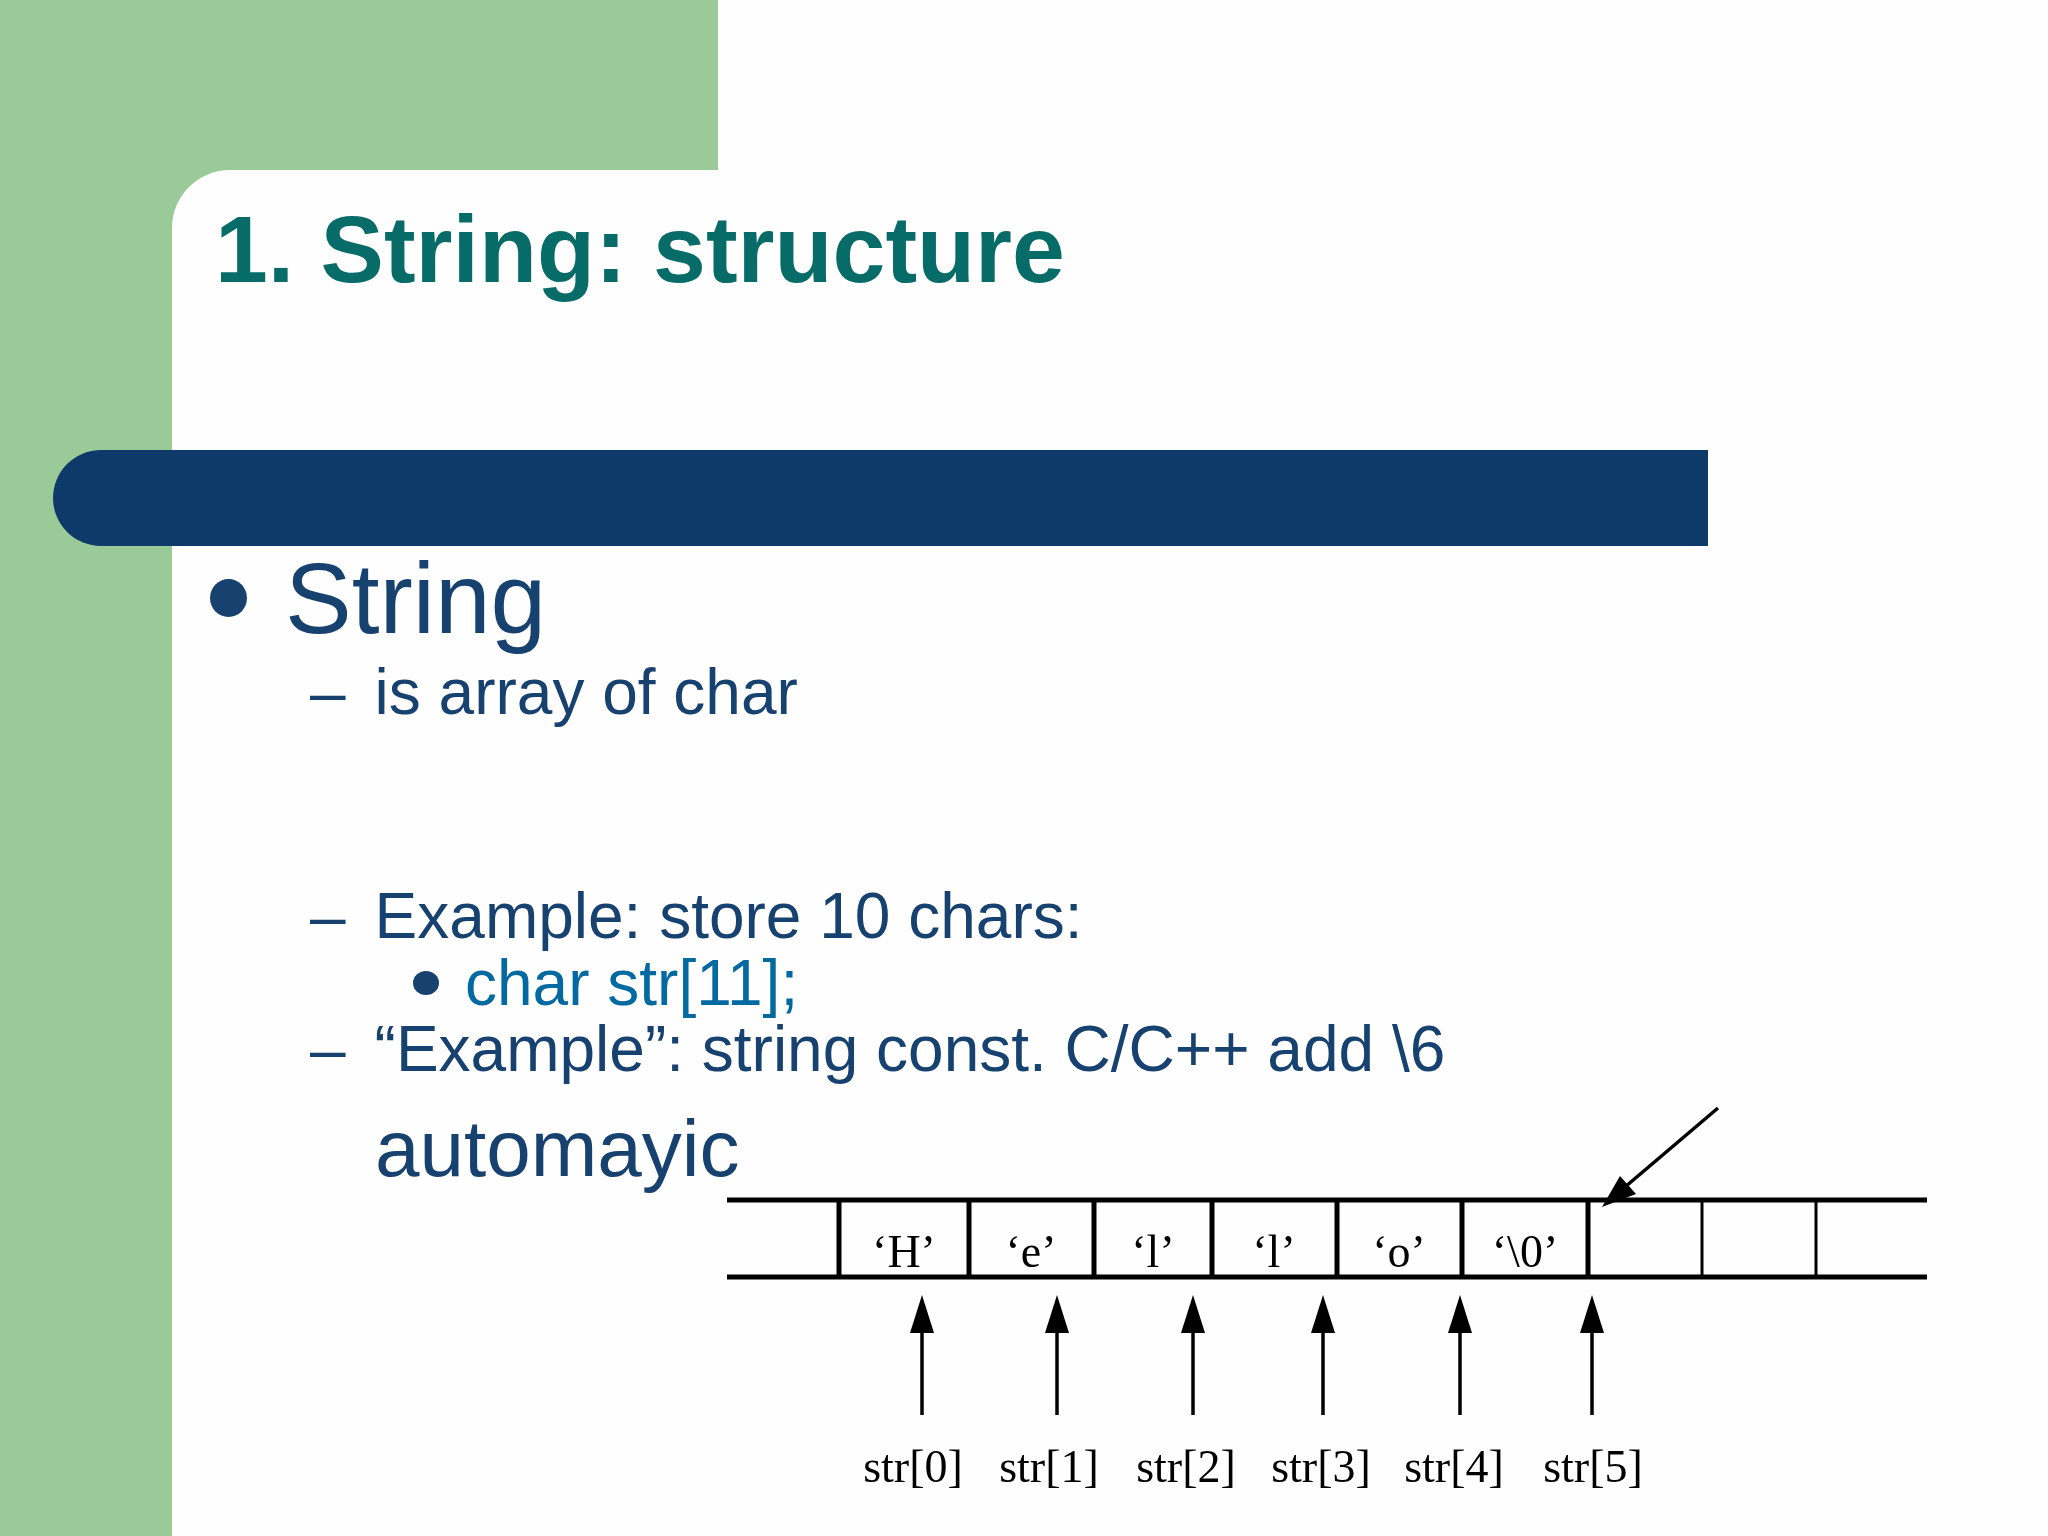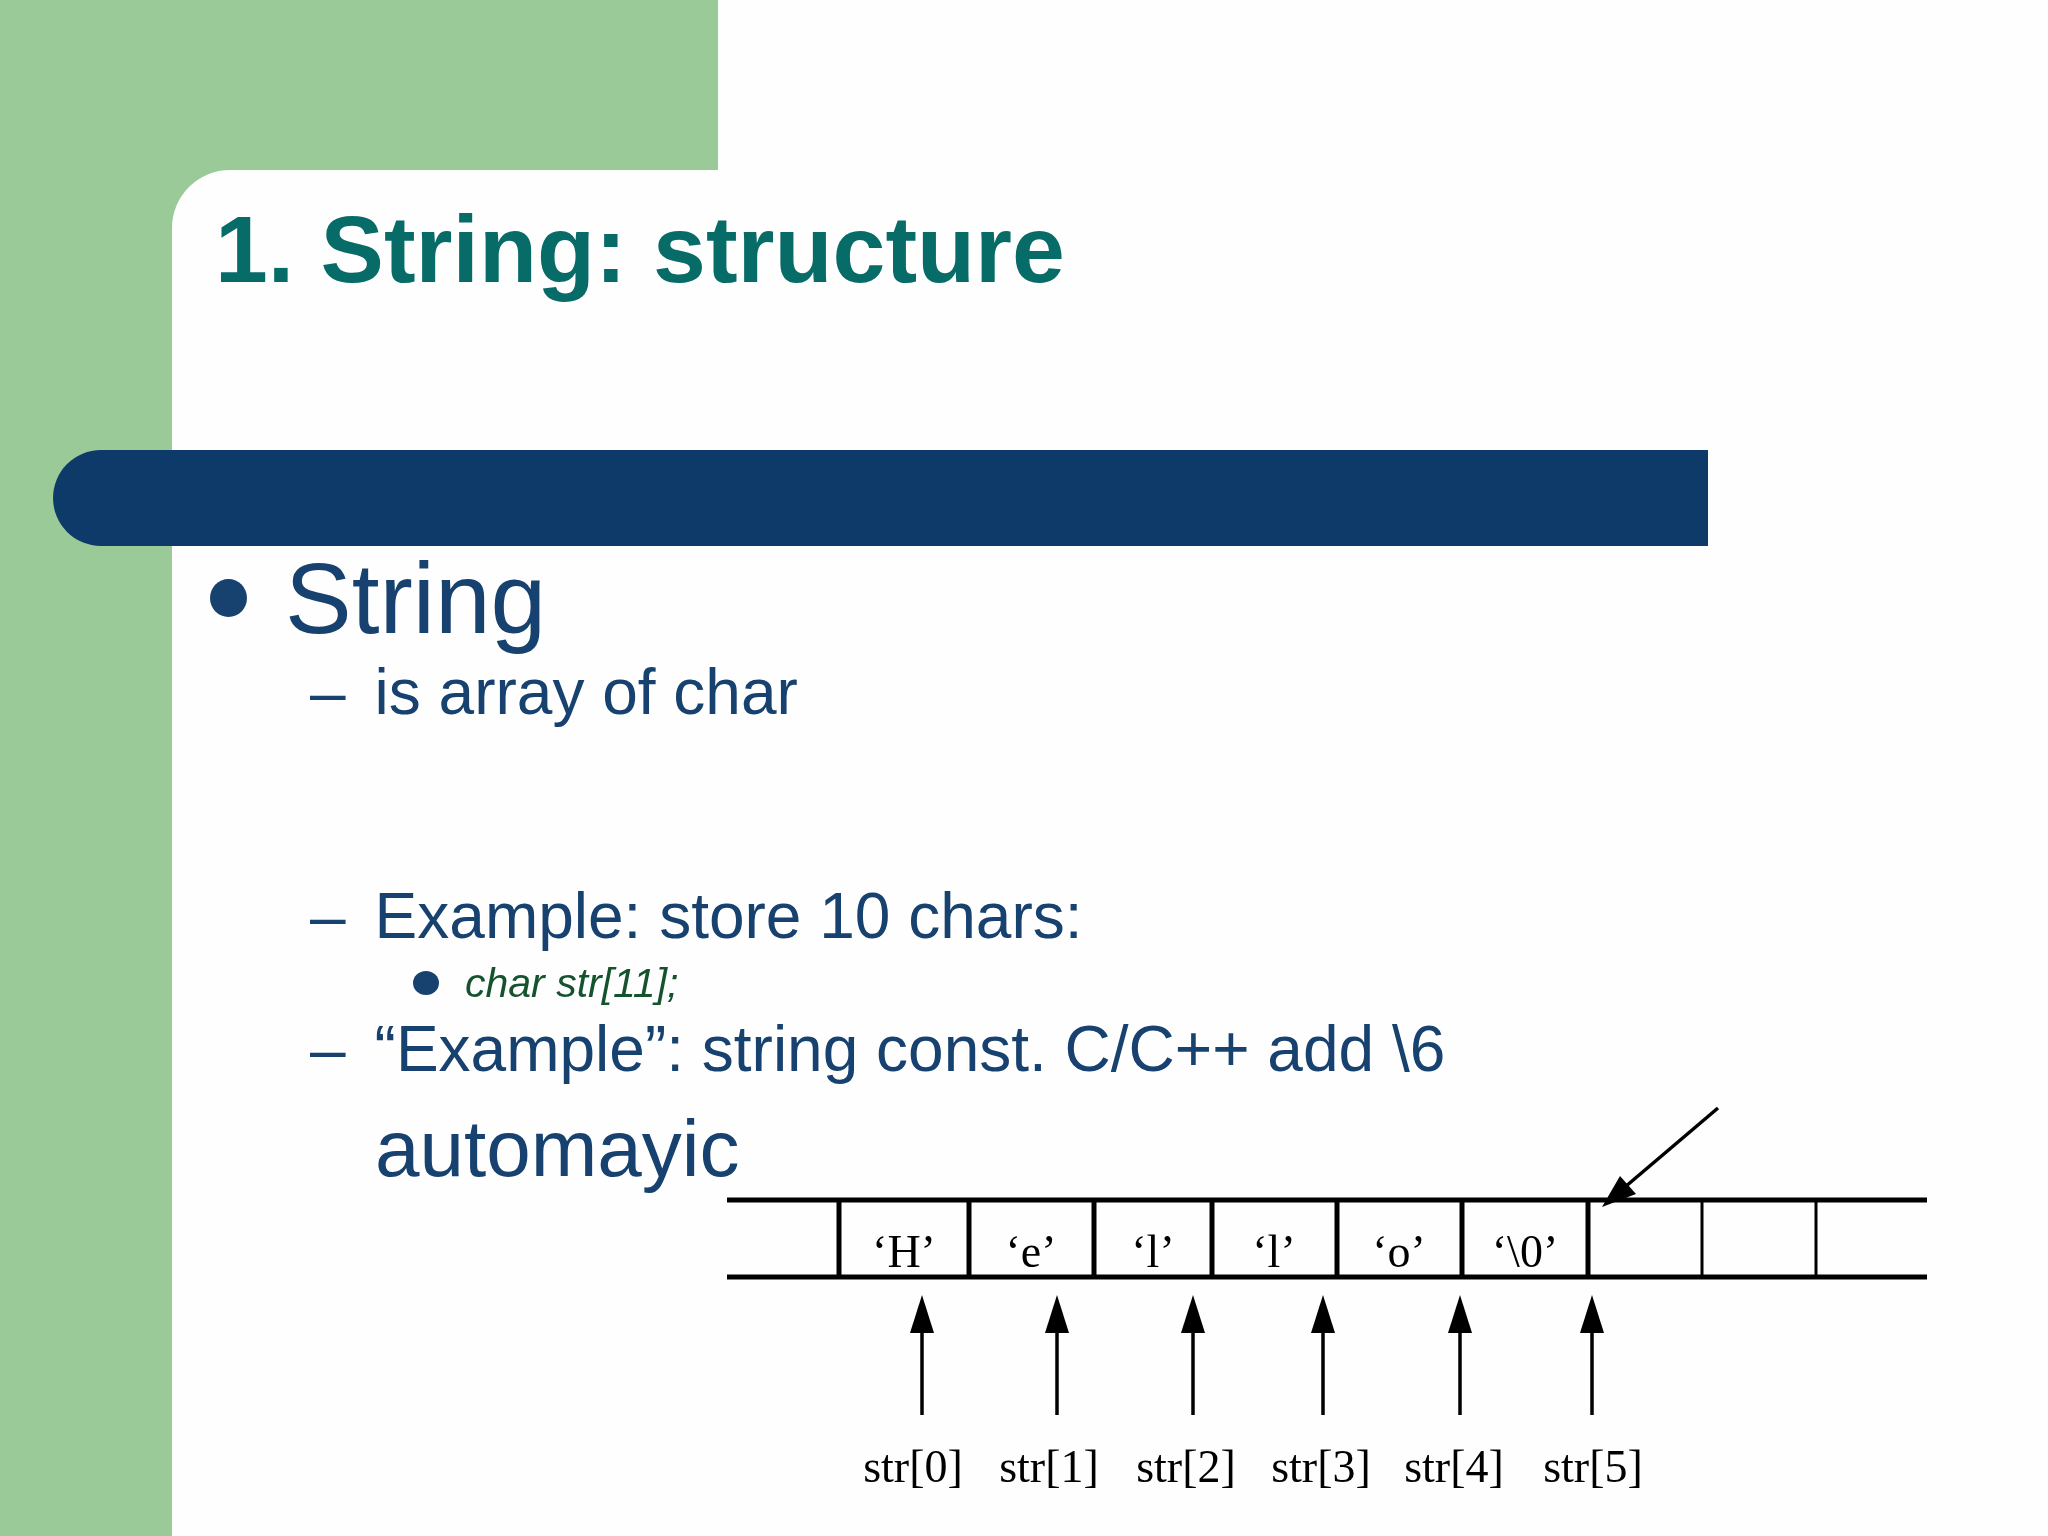--- a/index.html
+++ b/index.html
@@ -22,21 +22,21 @@
   
   .l1{position:absolute;left:210px;top:548px;height:100px;display:flex;align-items:center;
       font-size:100px;color:#17416f;line-height:1;}
   .l1 .dot{width:37px;height:38px;background:#17416f;border-radius:50%;margin-right:38px;flex:0 0 auto;}
   .sub{position:absolute;left:310px;display:flex;align-items:baseline;font-size:64px;color:#17416f;
        line-height:1;white-space:nowrap;}
   .sub .dash{margin-right:29px;}
   .sub .dash::before{content:"\2013";}
   .sub0{top:660px;} .sub1{top:759px;} .sub2{top:864px;margin-top:20px;}
   .code{position:absolute;left:413px;top:951px;height:64px;display:flex;align-items:center;
-        font-size:41px;color:#14532d;line-height:1;white-space:nowrap;font-style:italic;}
+        font-size:64px;color:#0369a1;line-height:1;white-space:nowrap;}
   .code .dot{width:26px;height:24px;background:#17416f;border-radius:50%;margin-right:26px;flex:0 0 auto;}
   .const1{top:1017px;}
   .const2{position:absolute;left:375px;top:1109px;font-size:80px;color:#17416f;line-height:1;
           white-space:nowrap;}
 
   
   .diagram{position:absolute;left:0;top:0;width:2048px;height:1536px;pointer-events:none;}
   .cellchar{font-family:"Liberation Serif",serif;font-size:46px;fill:#000;}
   .idxlabel{font-family:"Liberation Serif",serif;font-size:46px;fill:#000;}
 </style>

